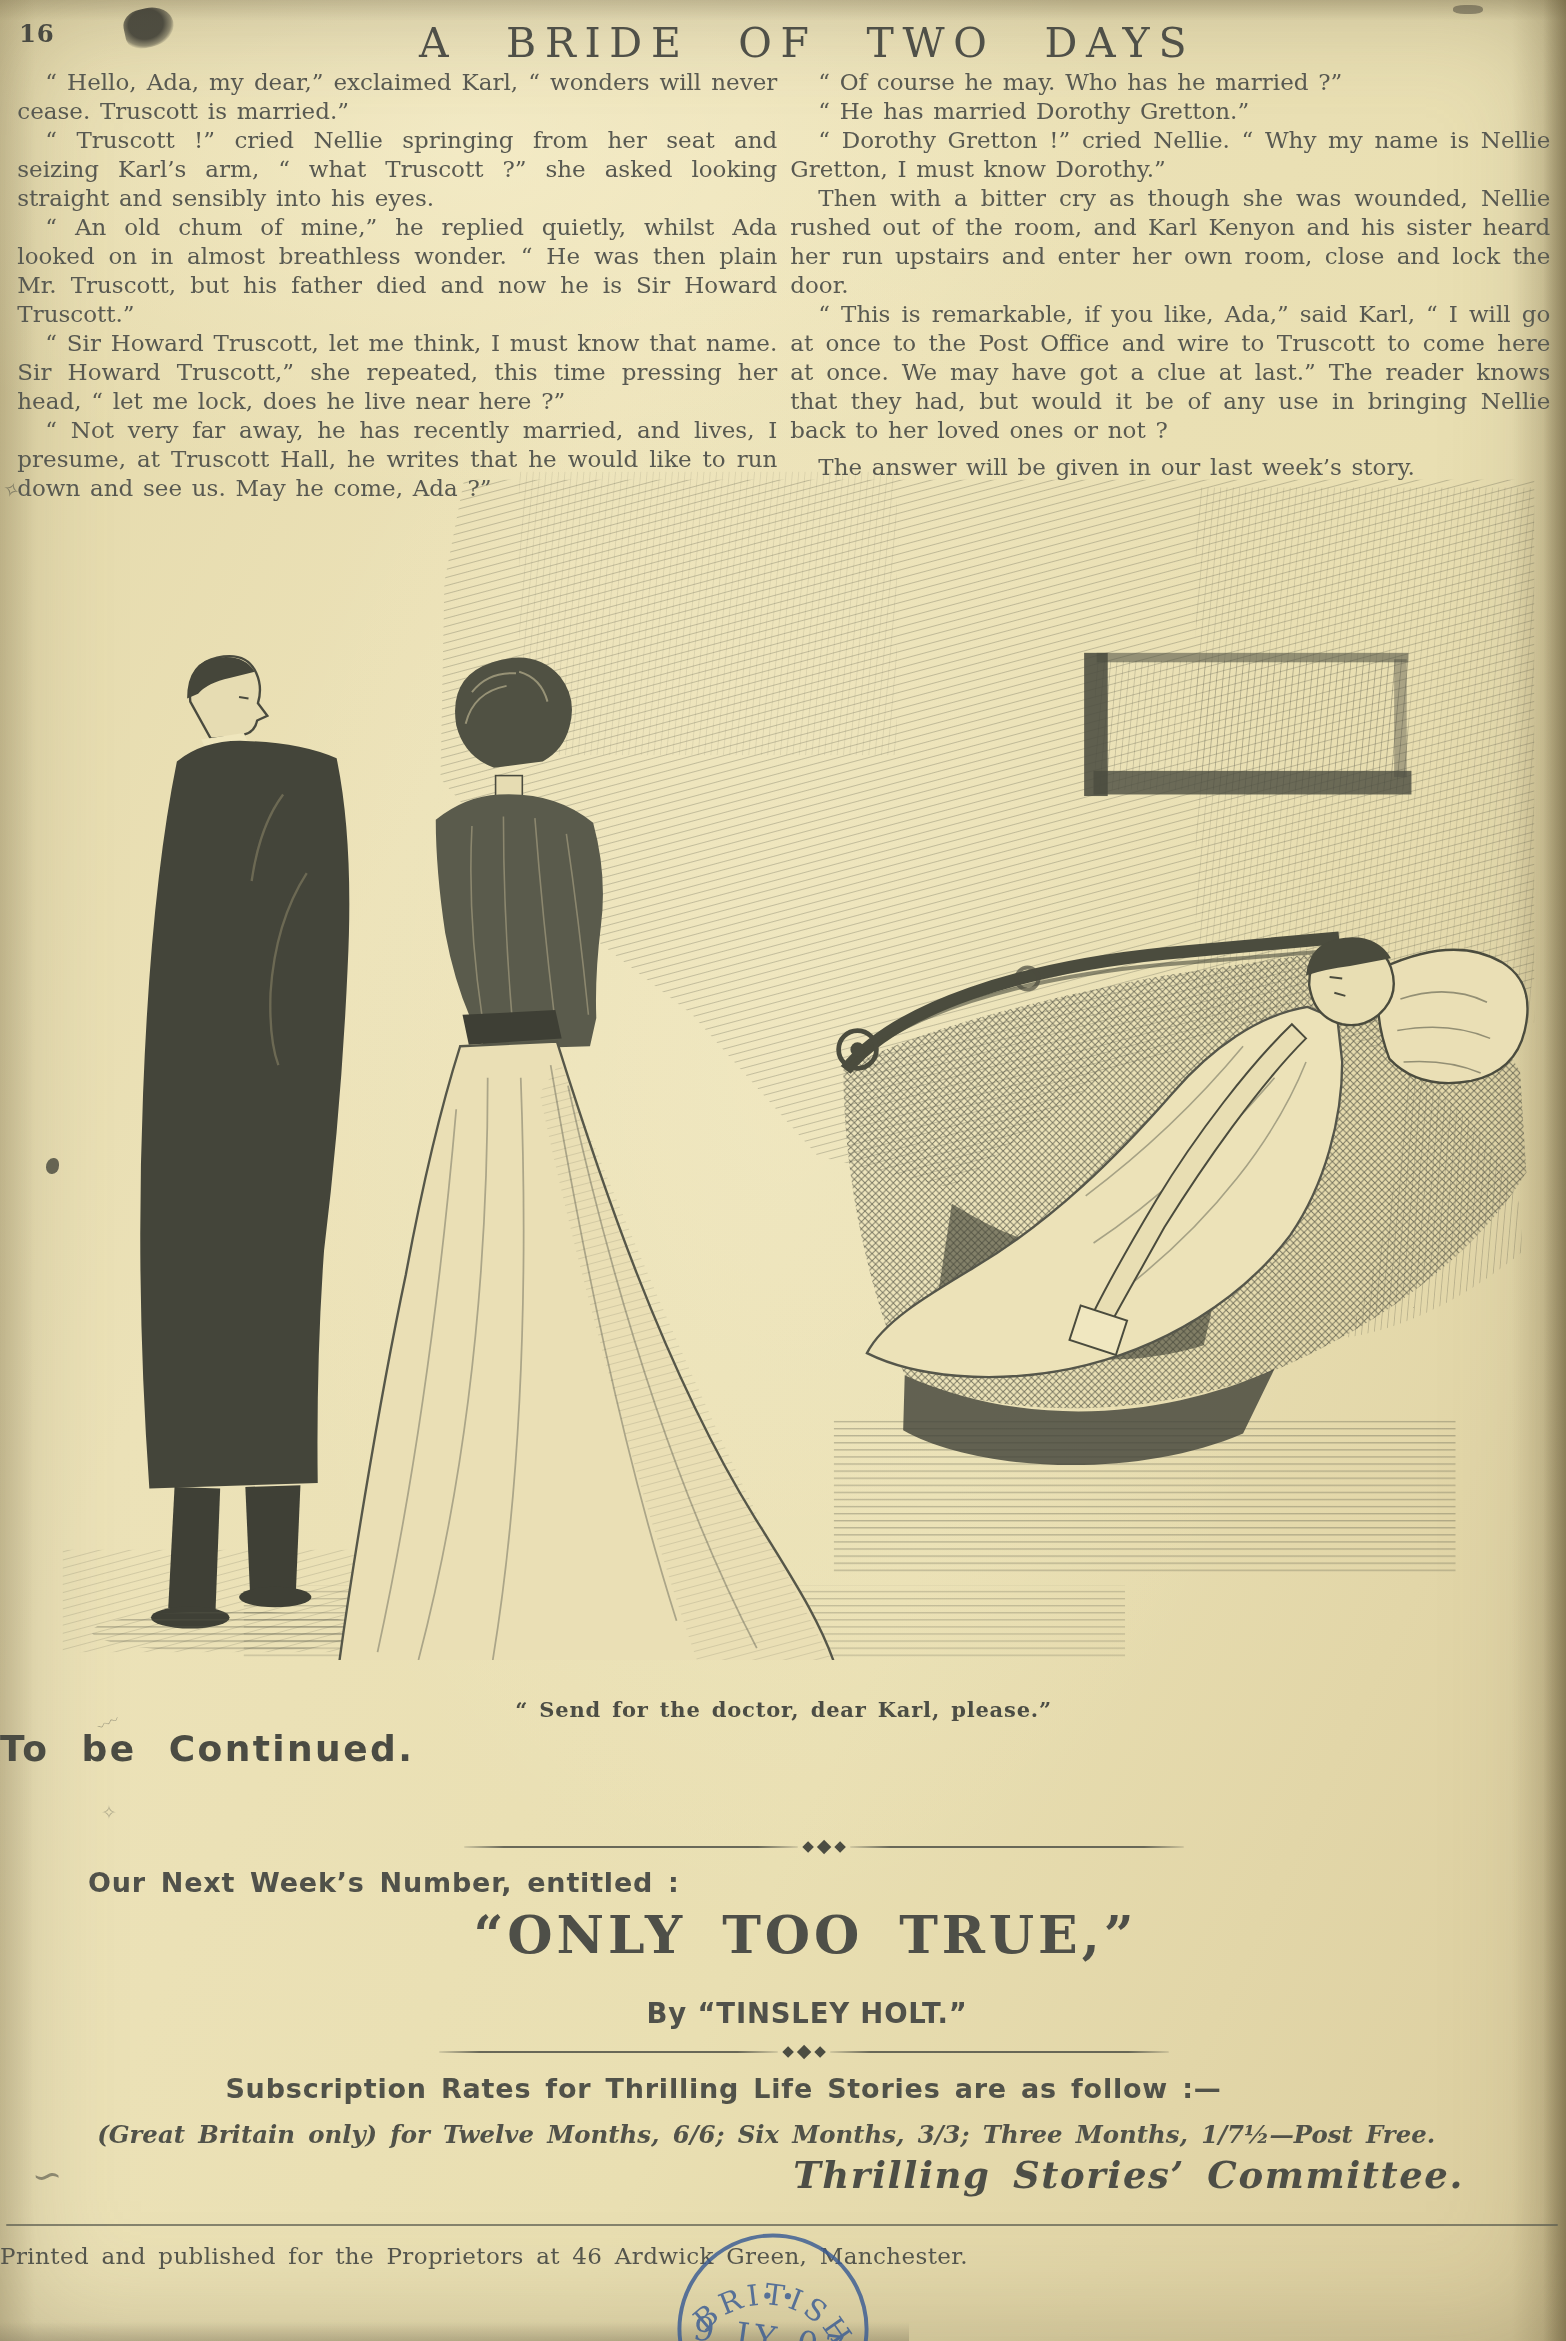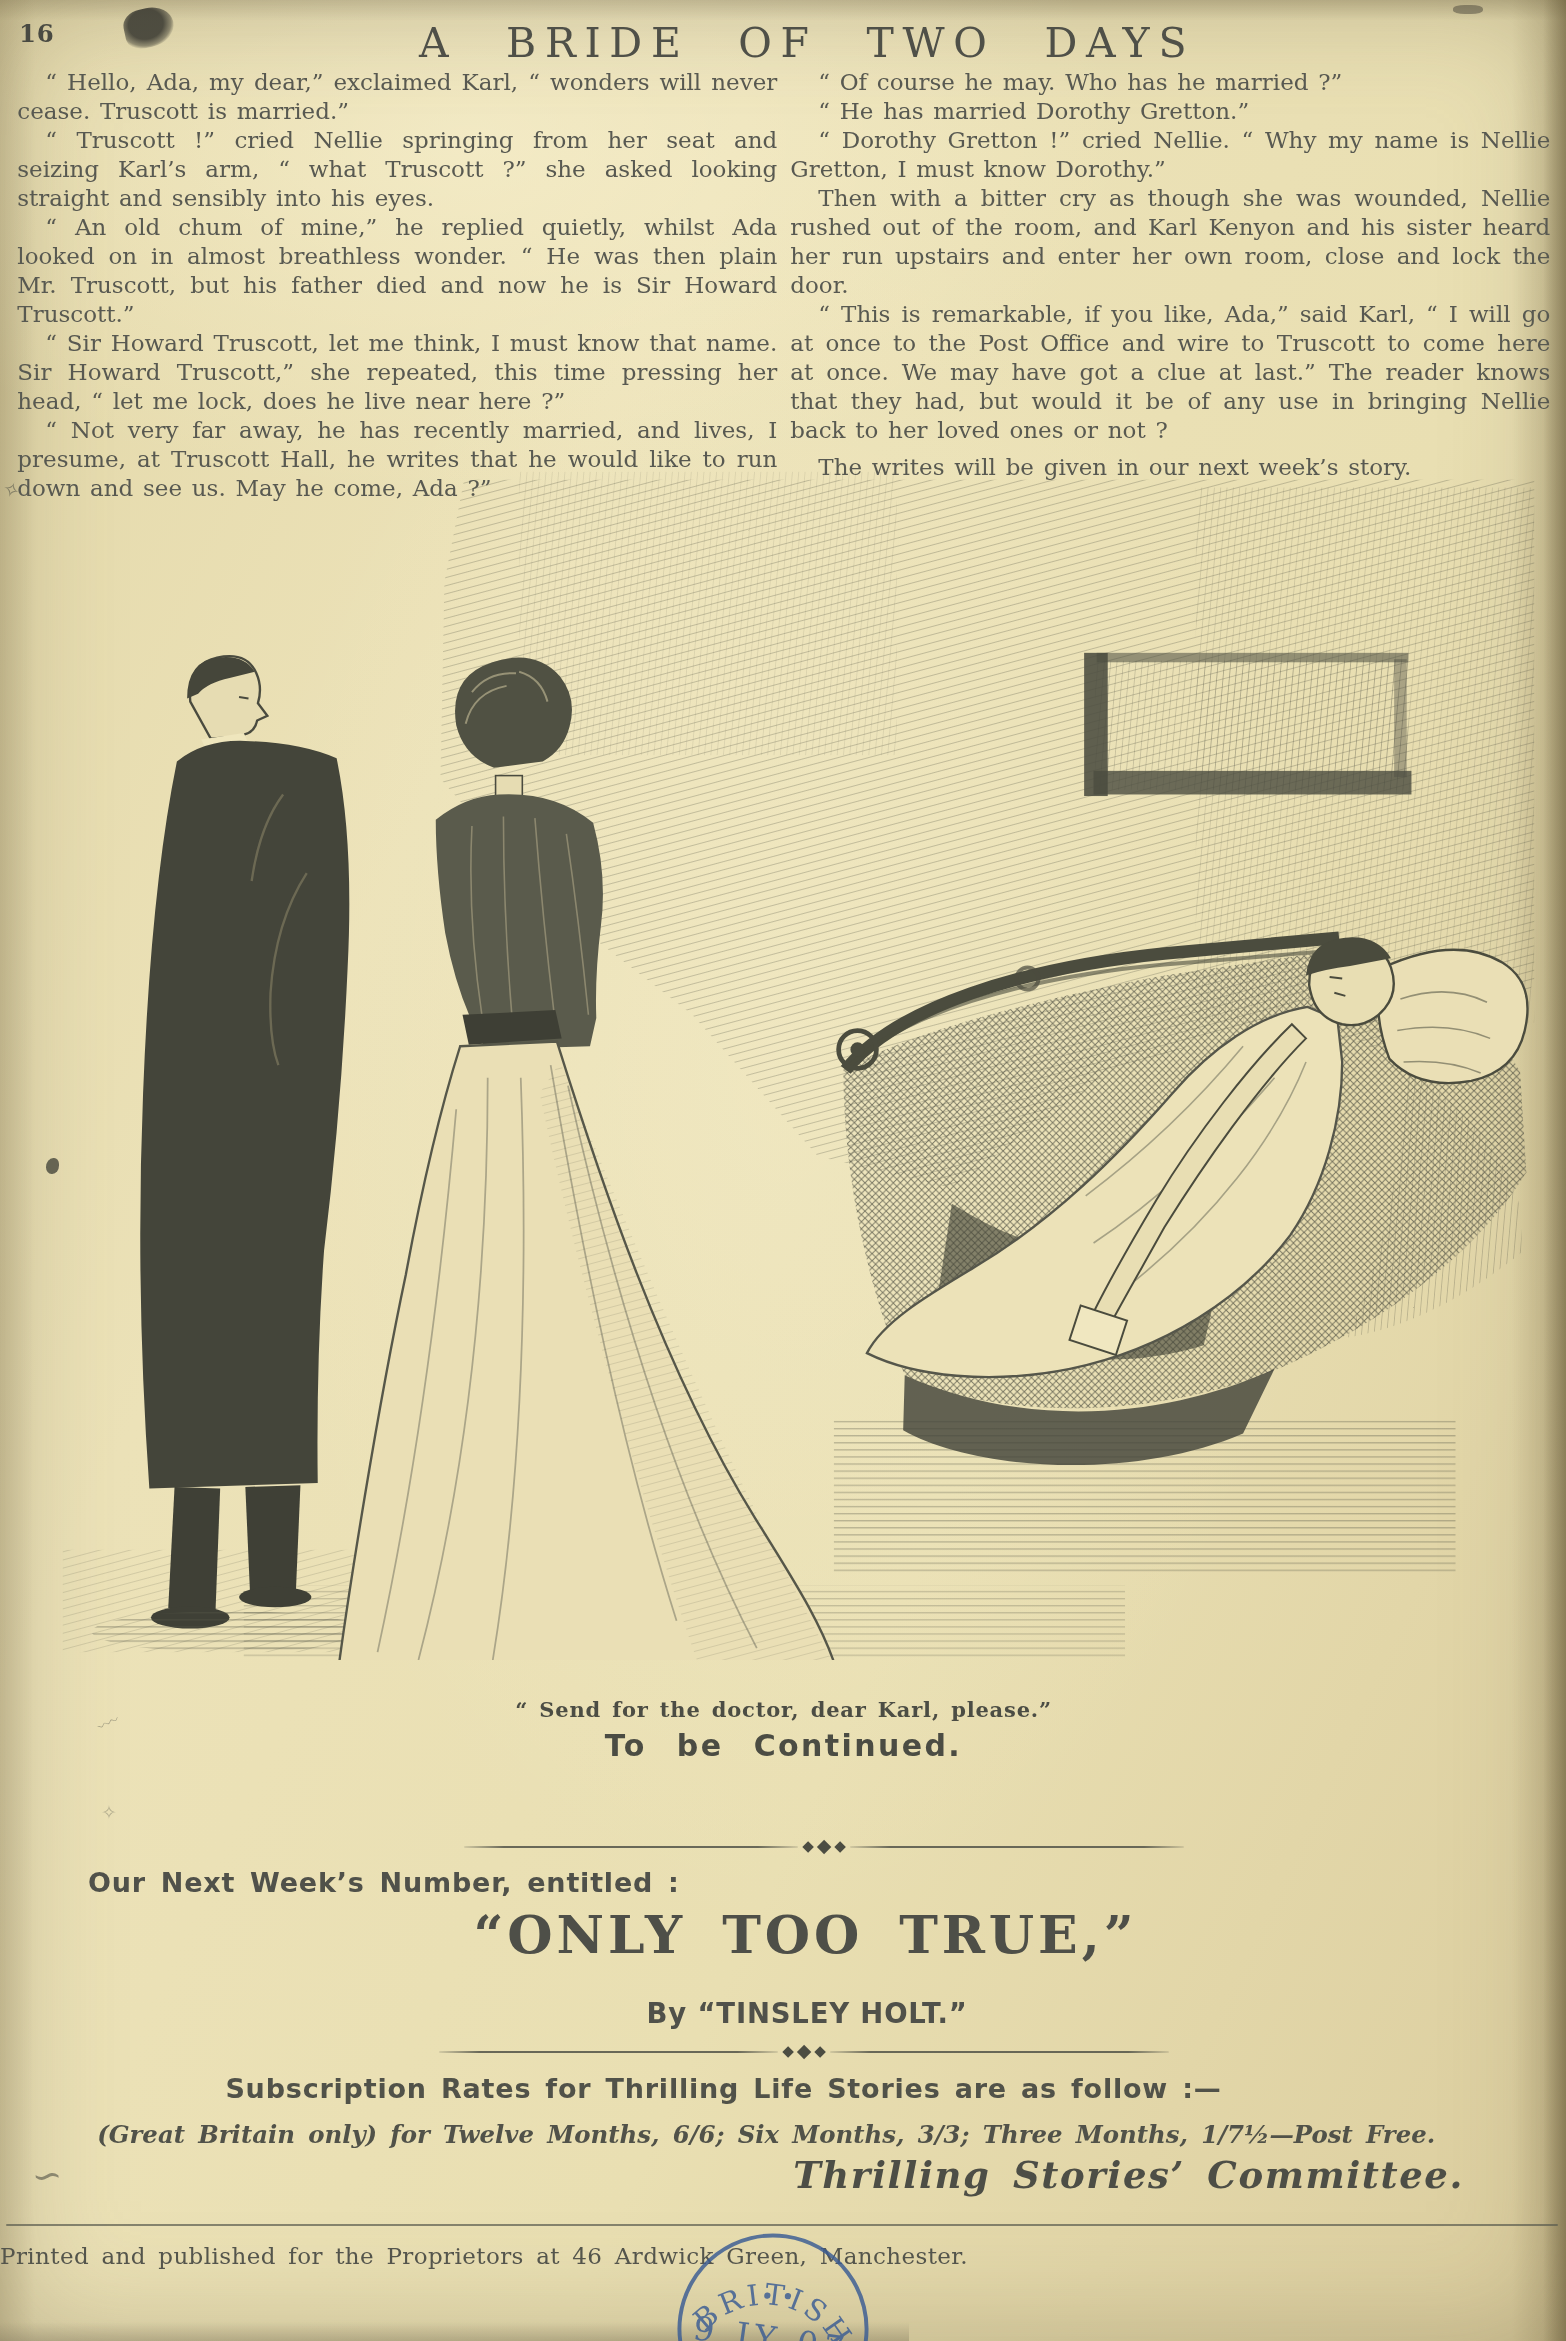--- a/index.html
+++ b/index.html
@@ -39,23 +39,23 @@
   .columns{position:absolute;left:17.3px;top:68px;width:1533px;display:flex;gap:13px;}
   .col{width:50%;font-size:23px;line-height:29px;text-align:justify;color:#585951;word-spacing:2.4px;}
   .col p{margin:0;text-indent:28px;}
   .col p.gap-top{margin-top:7.9px;}
 
   .illus{position:absolute;left:47px;top:464px;width:1503px;height:1196px;}
 
   .caption{position:absolute;left:0;right:0;top:1673px;text-align:center;
     font-family:"DejaVu Serif","Liberation Serif",serif;font-weight:700;
     font-size:21px;color:#4c4d44;letter-spacing:0.8px;word-spacing:3.1px;margin-top:24px;}
-  .continued{position:absolute;left:0;right:0;top:1728px;text-align:center;
-    font-family:"DejaVu Sans","Liberation Sans",sans-serif;font-weight:700;
-    font-size:30px;color:#4b4c43;letter-spacing:2.4px;word-spacing:17.3px;}
+  .continued{position:absolute;left:0;right:0;top:1728px;text-align:left;
+    font-family:"DejaVu Sans","Liberation Sans",sans-serif;font-weight:700;
+    font-size:36px;color:#4b4c43;letter-spacing:2.4px;word-spacing:17.3px;}
 
   .divider{position:absolute;display:flex;align-items:center;gap:5.5px;height:12.6px;}
   .divider .line{flex:1;height:2.4px;border-radius:1.6px;
     background:linear-gradient(to right, rgba(82,83,72,.15), rgba(82,83,72,.85) 12%, rgba(82,83,72,.85) 88%, rgba(82,83,72,.15));}
   .divider .diamond{width:10.2px;height:10.2px;background:#4c4d42;transform:rotate(45deg) scale(.82);}
   .divider .diamond.mid{transform:rotate(45deg) scale(1.02);}
   #divider1{left:464px;top:1841px;width:720px;}
   #divider2{left:439px;top:2046px;width:730px;}
 
   .nextweek-label{position:absolute;left:88px;top:1867px;
@@ -106,21 +106,21 @@
       <p>“ An old chum of mine,” he replied quietly, whilst Ada looked on in almost breathless wonder.  “ He was then plain Mr. Truscott, but his father died and now he is Sir Howard Truscott.”</p>
       <p>“ Sir Howard Truscott, let me think, I must know that name.  Sir Howard Truscott,” she repeated, this time pressing her head, “ let me lock, does he live near here ?”</p>
       <p>“ Not very far away, he has recently married, and lives, I presume, at Truscott Hall, he writes that he would like to run down and see us.  May he come, Ada ?”</p>
     </div>
     <div class="col">
       <p>“ Of course he may.  Who has he married ?”</p>
       <p>“ He has married Dorothy Gretton.”</p>
       <p>“ Dorothy Gretton !” cried Nellie.  “ Why my name is Nellie Gretton, I must know Dorothy.”</p>
       <p>Then with a bitter cry as though she was wounded, Nellie rushed out of the room, and Karl Kenyon and his sister heard her run upstairs and enter her own room, close and lock the door.</p>
       <p>“ This is remarkable, if you like, Ada,” said Karl, “ I will go at once to the Post Office and wire to Truscott to come here at once.  We may have got a clue at last.”  The reader knows that they had, but would it be of any use in bringing Nellie back to her loved ones or not ?</p>
-      <p class="gap-top">The writes will be given in our next week’s story.</p>
+      <p class="gap-top">The answer will be given in our last week’s story.</p>
     </div>
   </div>
 
   <svg class="illus" viewBox="0 0 1910 1520">
     <defs>
       <pattern id="hd" width="10" height="10" patternUnits="userSpaceOnUse" patternTransform="rotate(75)">
         <line x1="0" y1="0" x2="0" y2="10" stroke="#565748" stroke-width="1.6"></line>
       </pattern>
       <pattern id="hv" width="8" height="8" patternUnits="userSpaceOnUse" patternTransform="rotate(5)">
         <line x1="0" y1="0" x2="0" y2="8" stroke="#565748" stroke-width="1.3"></line>

